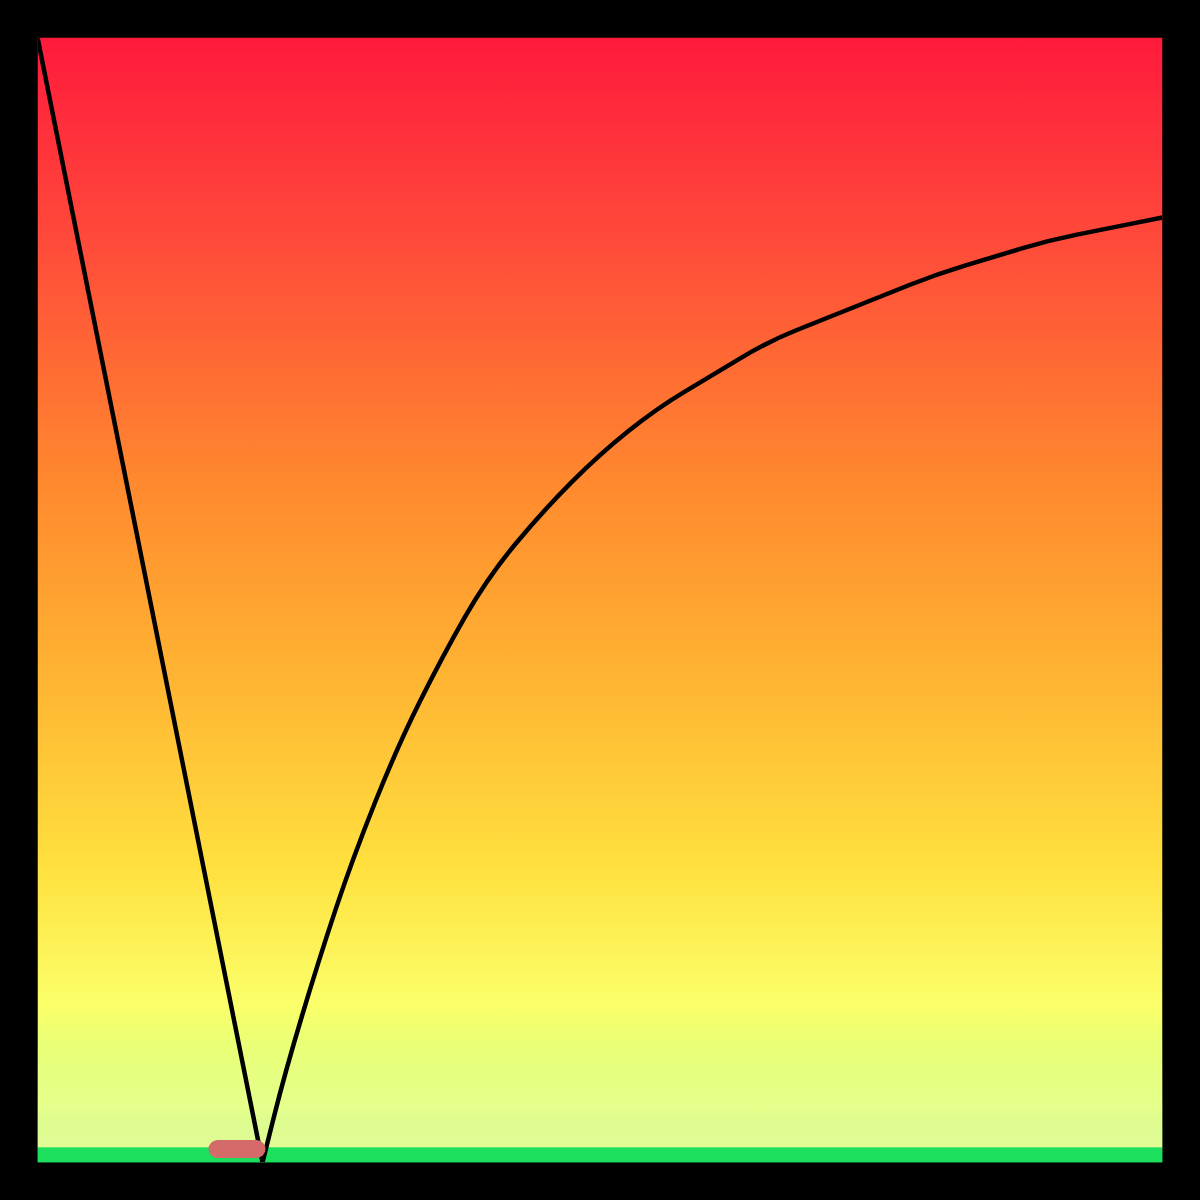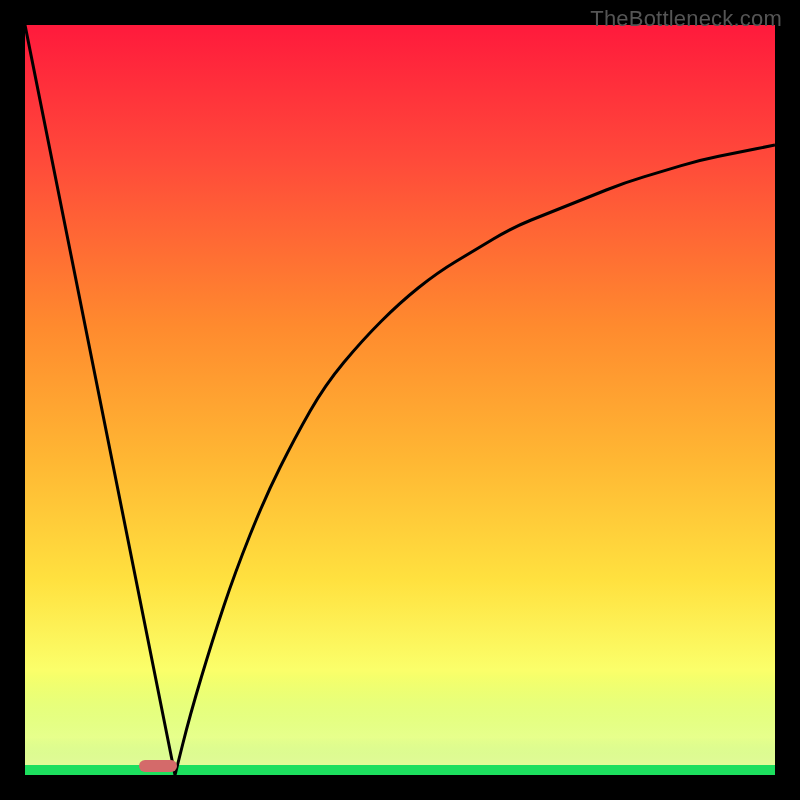--- a/index.html
+++ b/index.html
@@ -80,15 +80,14 @@
     <div class="green-band" id="greenband" style="background: rgb(29, 223, 94);"></div>
 
     <svg class="curve-svg" viewBox="0 0 750 750" preserveAspectRatio="none">
       <path id="curvePath" d="M 0 0 L 150 750 M 150 750 Q 150 750 157.5 720 Q 165 690 176.25 652.5 Q 187.5 615 198.75 581.25 Q 210.00000000000003 547.5 225 510 Q 240 472.5 255 442.5 Q 270 412.5 285 386.25 Q 300 360 318.75 337.5 Q 337.5 315.00000000000006 356.25 296.25 Q 375 277.5 393.75 262.5 Q 412.50000000000006 247.49999999999994 431.25 236.24999999999997 Q 450 225 468.75 213.75 Q 487.5 202.5 506.25 195 Q 525 187.5 543.75 180 Q 562.5 172.5 581.25 165 Q 600 157.5 618.75 151.875 Q 637.5 146.25 656.25 140.625 Q 675 135 693.75 131.25 Q 712.5 127.5 731.25 123.75 L 750 120" fill="none" stroke="#000000" stroke-width="3" stroke-linejoin="round"></path>
     </svg>
 
     <div class="marker" id="minMarker" style="background: rgb(212, 106, 106); width: 38px; height: 12px; left: 114px; bottom: 3px;"></div>
 
   </div>
 
-  <div class="watermark">TheBottleneck.com</div>
 
 </div>
 
 </body></html>

